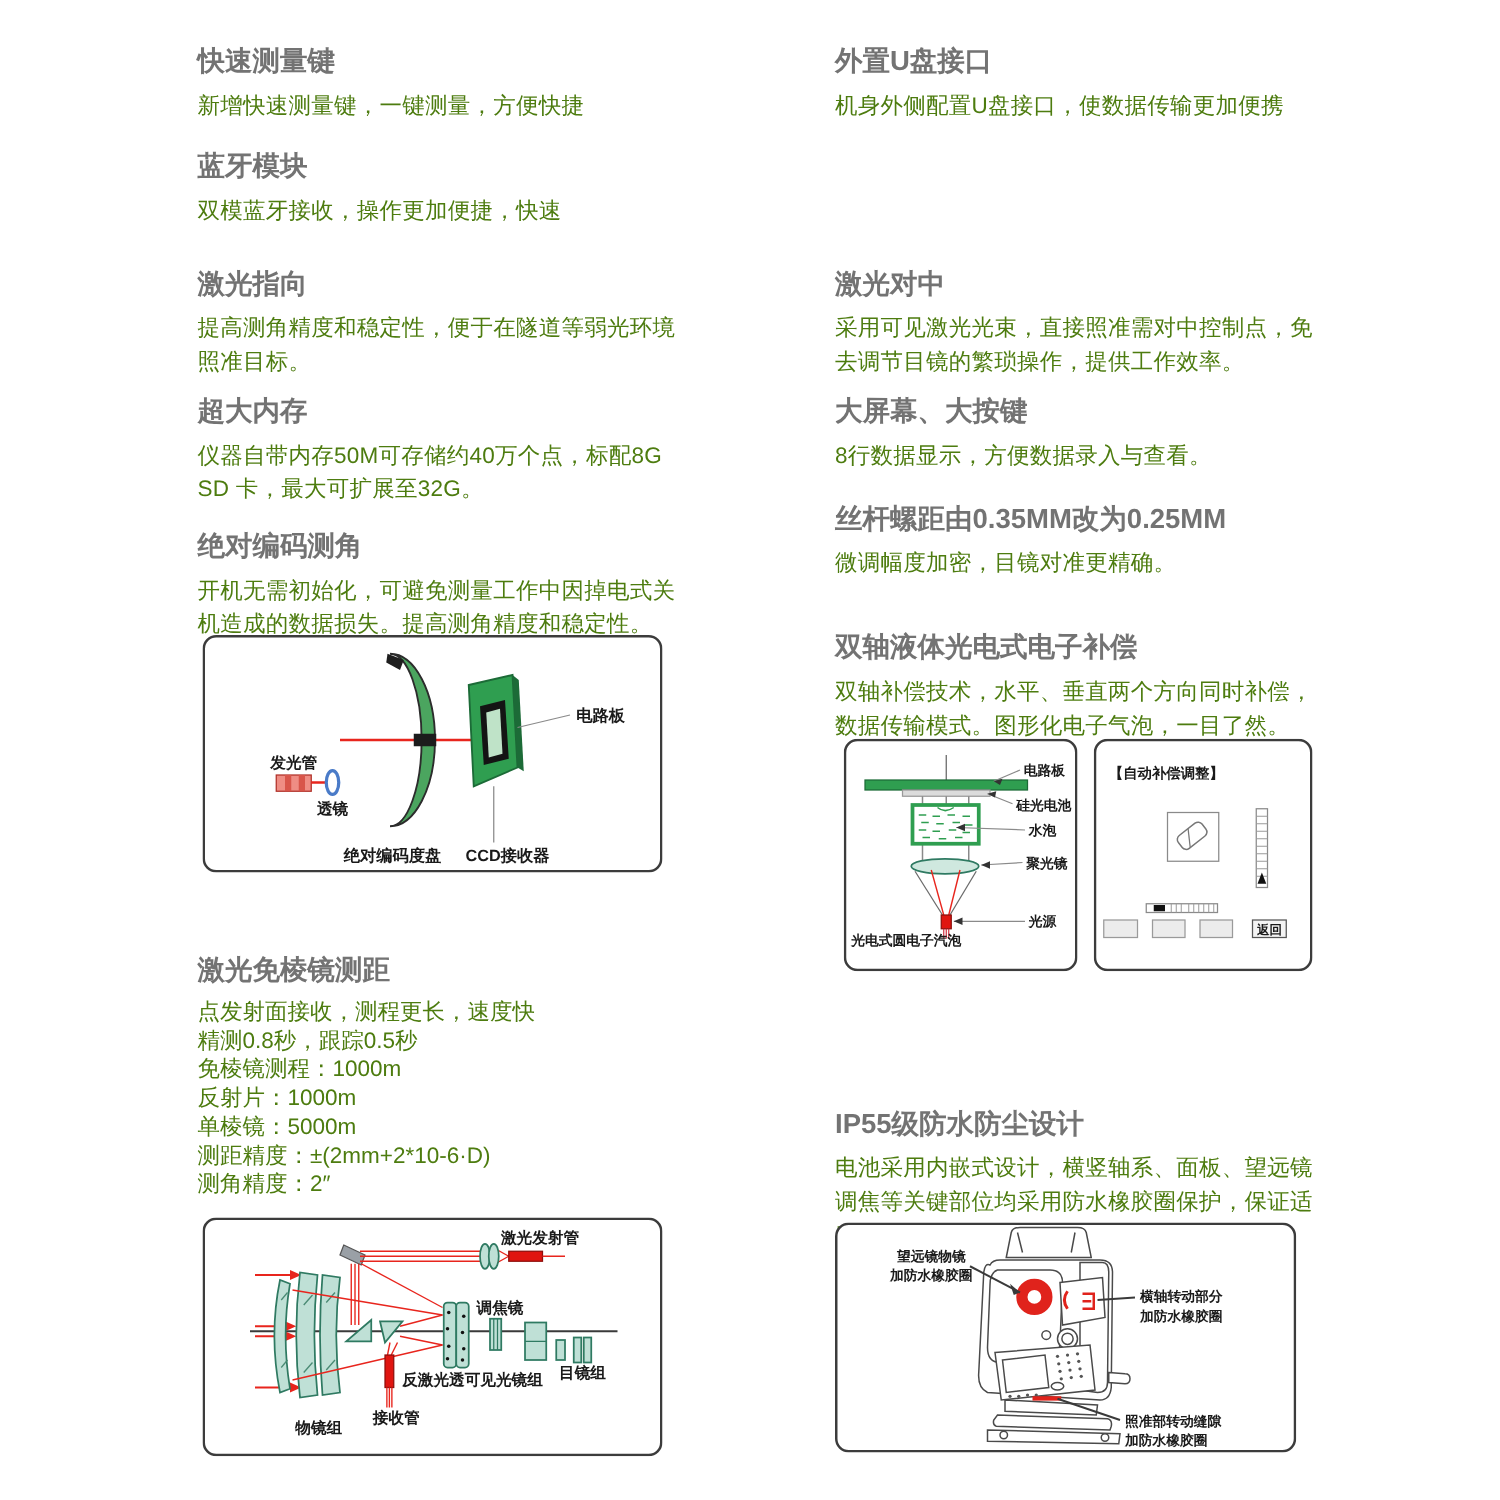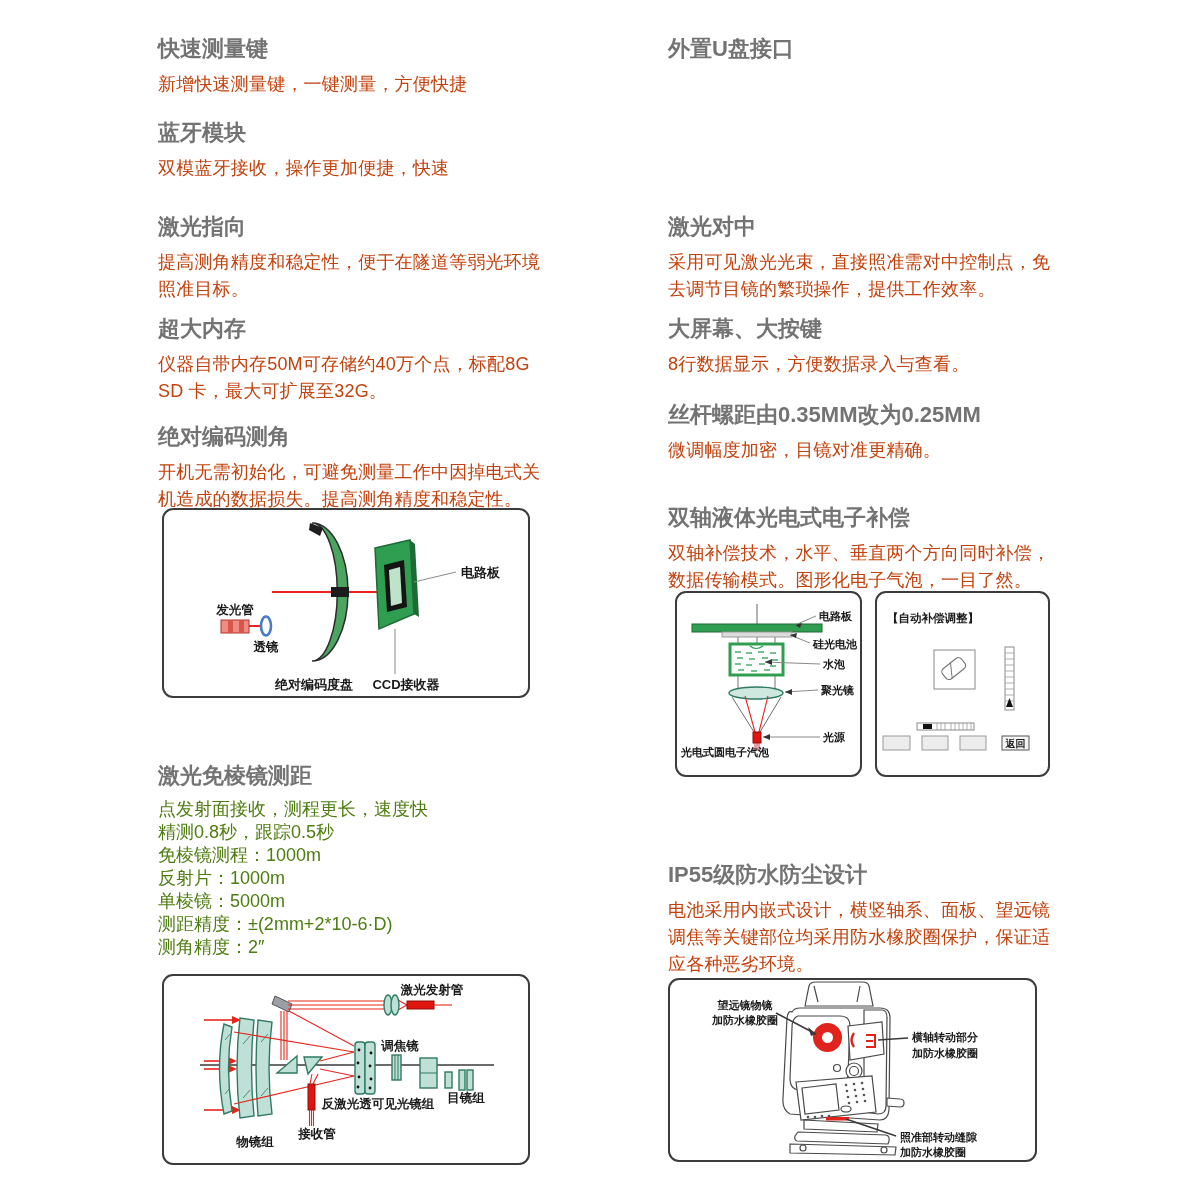--- a/index.html
+++ b/index.html
@@ -1,20 +1,20 @@
 <!DOCTYPE html>
 <html><head>
 <meta charset="utf-8">
 <style>
   html,body{margin:0;padding:0;background:#ffffff;}
   .page{position:relative;width:1200px;height:1200px;background:#ffffff;overflow:hidden;
         font-family:"Liberation Sans","DejaVu Sans",sans-serif;}
   .sec{position:absolute;width:400px;}
   .sec h2{margin:0 0 9px 0;font-size:22px;line-height:26px;font-weight:bold;color:#737373;}
-  .sec p{margin:0;font-size:18px;line-height:27px;color:#c2410c;letter-spacing:0.2px;}
+  .sec p{margin:0;font-size:18px;line-height:27px;color:#4d7c0f;letter-spacing:0.2px;}
   .spec div{font-size:18px;line-height:23px;color:#4d7c0f;}
   .dg{position:absolute;}
   svg text{font-family:"Liberation Sans","DejaVu Sans",sans-serif;font-weight:bold;fill:#1a1a1a;}
   .frame{fill:#ffffff;stroke:#3c3c3c;stroke-width:2;}
   .lead{stroke:#8a8a8a;stroke-width:1;fill:none;}
   .teal{fill:#bfe0d6;stroke:#2f7a62;stroke-width:1.4;}
   .redln{stroke:#e8251d;stroke-width:2;fill:none;}
   .thinred{stroke:#e8251d;stroke-width:1.1;fill:none;}
   .outline{stroke:#4a4a4a;stroke-width:1.2;fill:#ffffff;}
 </style>
@@ -179,20 +179,21 @@
     <text x="270" y="20" font-size="12.5" text-anchor="middle">激光发射管</text>
     <text x="238" y="76" font-size="12.5" text-anchor="middle">调焦镜</text>
     <text x="216" y="134" font-size="12.5" text-anchor="middle">反激光透可见光镜组</text>
     <text x="304" y="128" font-size="12.5" text-anchor="middle">目镜组</text>
     <text x="93" y="172" font-size="12.5" text-anchor="middle">物镜组</text>
     <text x="155" y="164" font-size="12.5" text-anchor="middle">接收管</text>
   </svg>
 
   <section class="sec" style="left:668px;top:36px">
     <h2>外置U盘接口</h2>
+    <p>机身外侧配置U盘接口，使数据传输更加便携</p>
   </section>
 
 
   <section class="sec" style="left:668px;top:214px">
     <h2>激光对中</h2>
     <p>采用可见激光光束，直接照准需对中控制点，免去调节目镜的繁琐操作，提供工作效率。</p>
   </section>
 
   <section class="sec" style="left:668px;top:316px">
     <h2>大屏幕、大按键</h2>
@@ -311,21 +312,21 @@
         <line x1="96" y1="132" x2="96" y2="139"></line>
     </g>
     <rect x="48" y="133" width="9" height="5" fill="#111"></rect>
     <rect x="8" y="145" width="27" height="14" fill="#ececec" stroke="#9a9a9a"></rect>
     <rect x="47" y="145" width="26" height="14" fill="#ececec" stroke="#9a9a9a"></rect>
     <rect x="85" y="145" width="26" height="14" fill="#ececec" stroke="#9a9a9a"></rect>
     <rect x="127" y="145" width="27" height="14" fill="#f4f4f4" stroke="#555"></rect>
     <text x="140.5" y="156" font-size="10" text-anchor="middle">返回</text>
   </svg>
 
-  <section class="sec" style="left:668px;top:862px">
+  <section class="sec" style="left:668px;top:886px">
     <h2>IP55级防水防尘设计</h2>
     <p>电池采用内嵌式设计，横竖轴系、面板、望远镜调焦等关键部位均采用防水橡胶圈保护，保证适应各种恶劣环境。</p>
   </section>
 
   <svg class="dg" style="left:668px;top:978px" width="369" height="184" viewBox="0 0 369 184">
     <rect class="frame" x="1" y="1" width="367" height="182" rx="10"></rect>
     <g>
 
       <path class="outline" d="M137,28 L141,8 Q142,4 148,4 L194,4 Q200,4 201,8 L205,28 Z"></path>
       <path class="outline" d="M146,8 L150,24 M192,8 L189,24" fill="none"></path>

